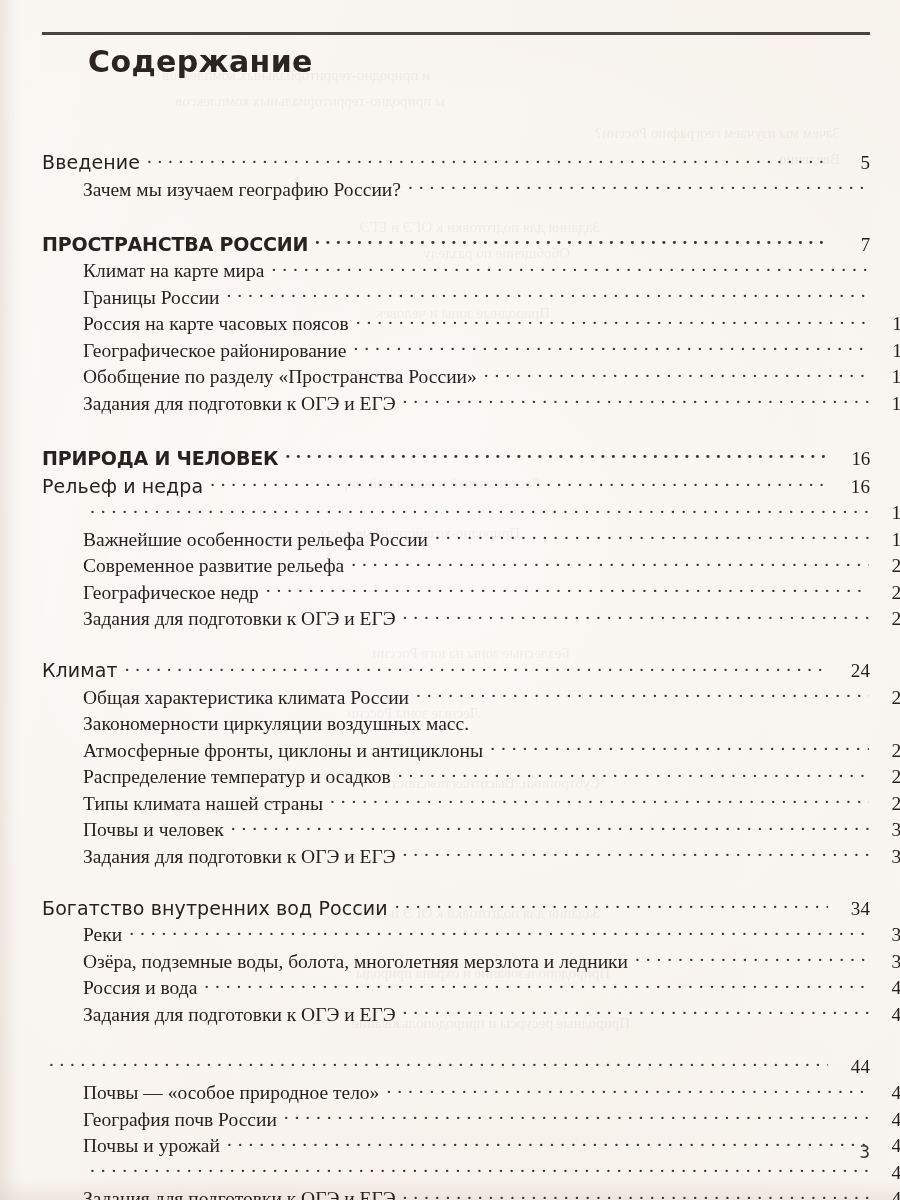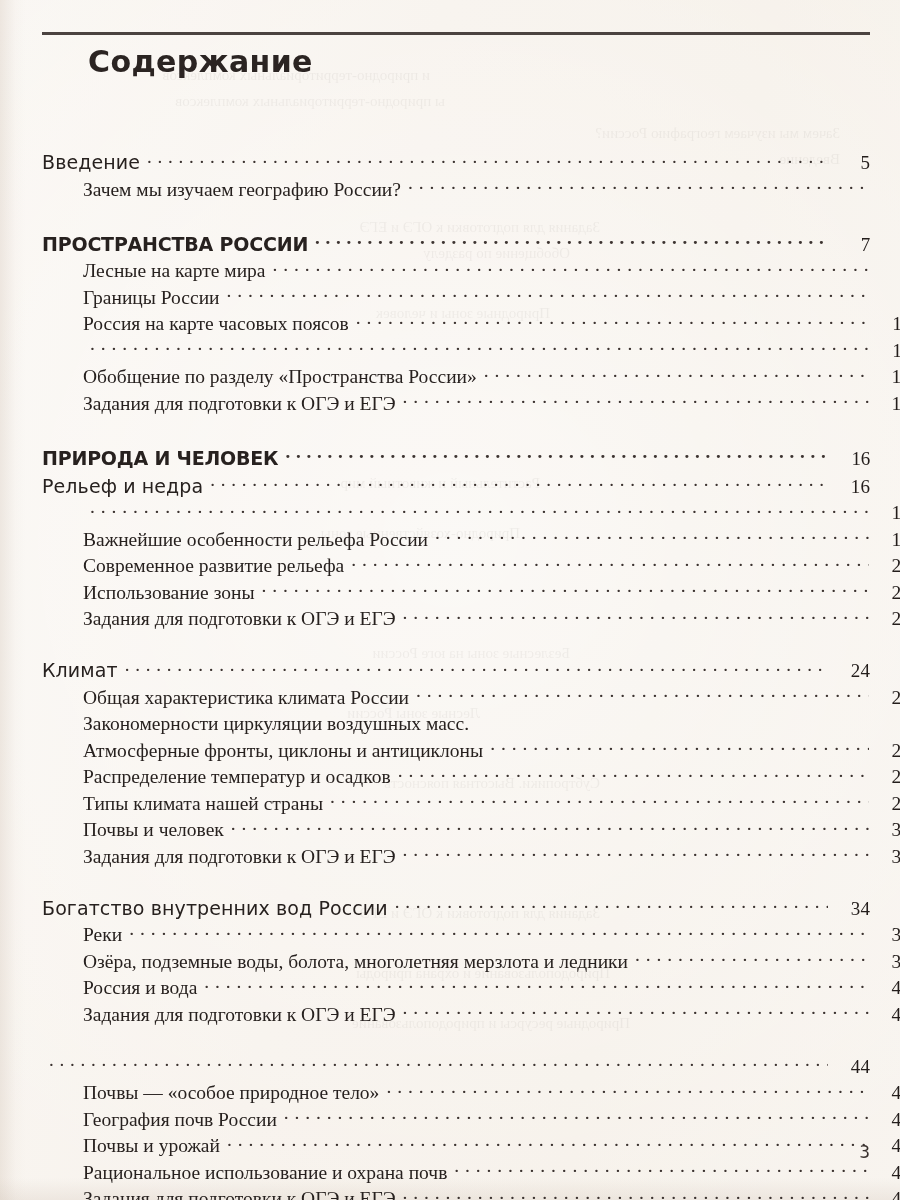--- a/index.html
+++ b/index.html
@@ -218,35 +218,36 @@
         <span class="leader"></span>
         <span class="page-no">5</span>
       </div>
       <div class="gap-md"></div>
       <div class="row part">
         <span class="label">ПРОСТРАНСТВА РОССИИ</span>
         <span class="leader"></span>
         <span class="page-no">7</span>
       </div>
       <div class="row topic">
-        <span class="label">Лесные на карте мира</span>
+        <span class="label">Климат на карте мира</span>
         <span class="leader"></span>
         <span class="page-no">7</span>
       </div>
       <div class="row topic">
         <span class="label">Границы России</span>
         <span class="leader"></span>
         <span class="page-no">8</span>
       </div>
       <div class="row topic">
         <span class="label">Россия на карте часовых поясов</span>
         <span class="leader"></span>
         <span class="page-no">11</span>
       </div>
       <div class="row topic">
+        <span class="label">Географическое районирование</span>
         <span class="leader"></span>
         <span class="page-no">11</span>
       </div>
       <div class="row topic">
         <span class="label">Обобщение по разделу «Пространства России»</span>
         <span class="leader"></span>
         <span class="page-no">13</span>
       </div>
       <div class="row topic">
         <span class="label">Задания для подготовки к ОГЭ и ЕГЭ</span>
@@ -272,21 +273,21 @@
         <span class="label">Важнейшие особенности рельефа России</span>
         <span class="leader"></span>
         <span class="page-no">18</span>
       </div>
       <div class="row topic">
         <span class="label">Современное развитие рельефа</span>
         <span class="leader"></span>
         <span class="page-no">20</span>
       </div>
       <div class="row topic">
-        <span class="label">Использование зоны</span>
+        <span class="label">Географическое недр</span>
         <span class="leader"></span>
         <span class="page-no">21</span>
       </div>
       <div class="row topic">
         <span class="label">Задания для подготовки к ОГЭ и ЕГЭ</span>
         <span class="leader"></span>
         <span class="page-no">22</span>
       </div>
       <div class="gap-lg"></div>
       <div class="row chapter">
@@ -369,21 +370,20 @@
         <span class="label">География почв России</span>
         <span class="leader"></span>
         <span class="page-no">44</span>
       </div>
       <div class="row topic">
         <span class="label">Почвы и урожай</span>
         <span class="leader"></span>
         <span class="page-no">47</span>
       </div>
       <div class="row topic">
-        <span class="label">Рациональное использование и охрана почв</span>
         <span class="leader"></span>
         <span class="page-no">48</span>
       </div>
       <div class="row topic">
         <span class="label">Задания для подготовки к ОГЭ и ЕГЭ</span>
         <span class="leader"></span>
         <span class="page-no">49</span>
       </div>
     </div>
 

